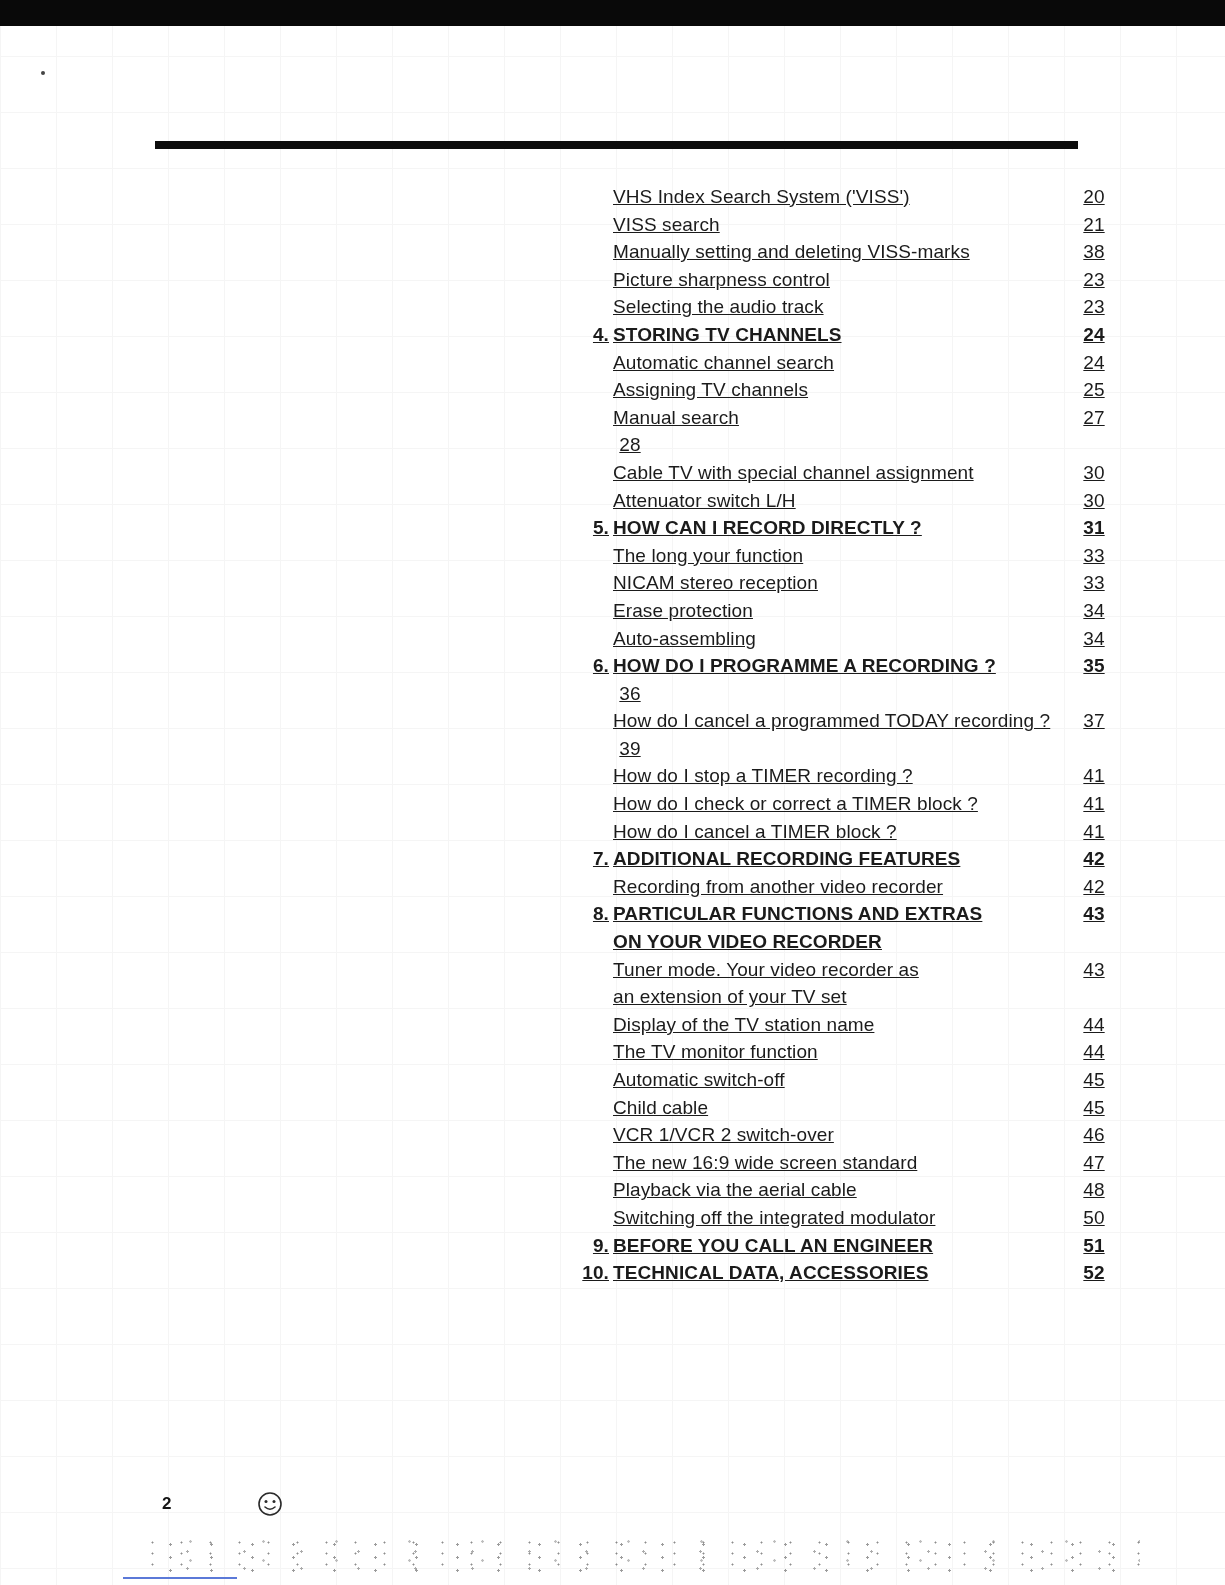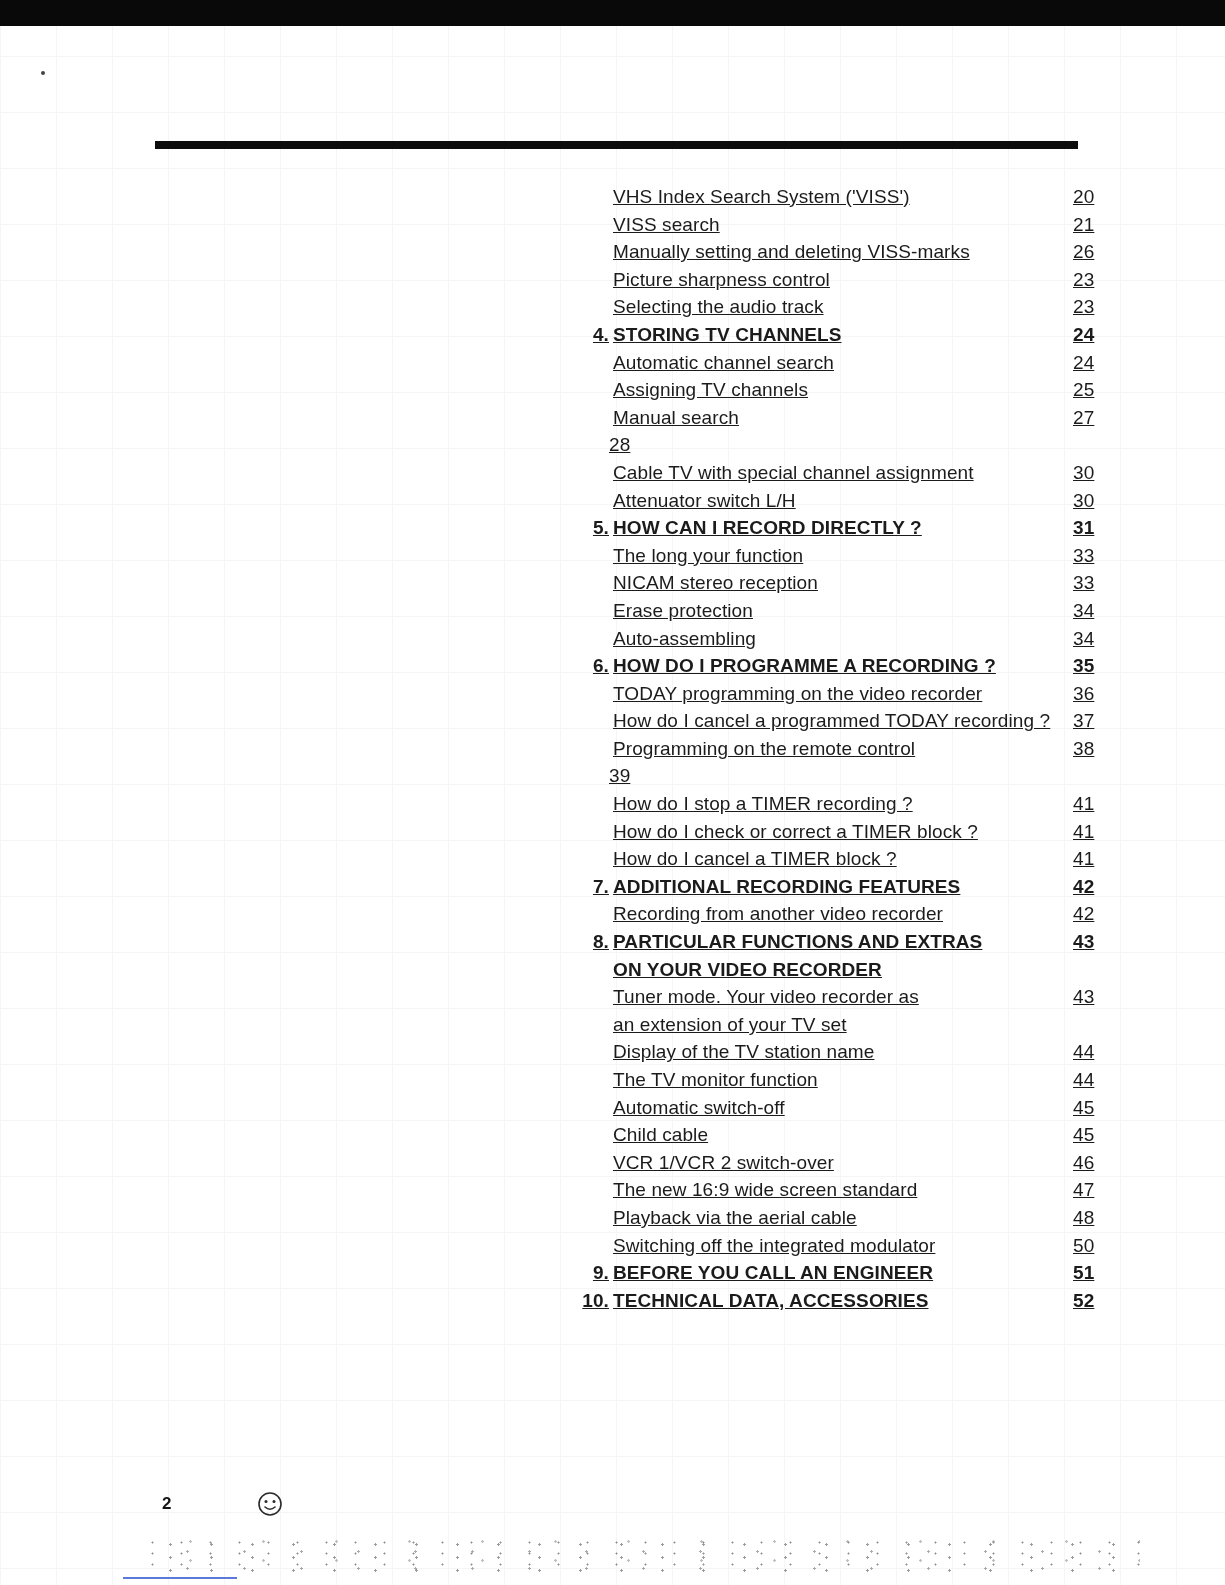--- a/index.html
+++ b/index.html
@@ -18,21 +18,21 @@
   .stray-dot{position:absolute;left:41px;top:71px;width:4px;height:4px;border-radius:50%;background:#444;}
   .rule{position:absolute;left:155px;top:141px;width:923px;height:8px;background:#0c0c0c;}
   .toc{
     position:absolute;left:575px;top:183px;width:540px;
     font-size:19px;line-height:27.6px;letter-spacing:.1px;text-decoration:underline;
   }
   .toc-row{display:flex;white-space:nowrap;}
   .toc-row.bold{font-weight:700;}
   .toc-num{flex:none;width:34px;text-align:right;}
   .toc-label{flex:1;padding-left:4px;overflow:visible;}
-  .toc-page{flex:none;width:42px;text-align:left;}
+  .toc-page{flex:none;width:42px;text-align:center;}
   .footer-page-number{
     position:absolute;left:162px;top:1494px;
     font-size:17px;font-weight:700;color:#141414;
   }
   .smiley{position:absolute;left:256px;top:1490px;width:28px;height:28px;}
   .scan-noise{
     position:absolute;left:150px;top:1536px;width:990px;height:38px;opacity:.55;
     background-image:
       radial-gradient(circle,#4a4a4a 1px,transparent 1.4px),
       radial-gradient(circle,#6a6a6a 1px,transparent 1.3px),
@@ -61,21 +61,21 @@
       <span class="toc-page">20</span>
     </div>
     <div class="toc-row">
       <span class="toc-num"></span>
       <span class="toc-label">VISS search</span>
       <span class="toc-page">21</span>
     </div>
     <div class="toc-row">
       <span class="toc-num"></span>
       <span class="toc-label">Manually setting and deleting VISS-marks</span>
-      <span class="toc-page">26</span>
+      <span class="toc-page">38</span>
     </div>
     <div class="toc-row">
       <span class="toc-num"></span>
       <span class="toc-label">Picture sharpness control</span>
       <span class="toc-page">23</span>
     </div>
     <div class="toc-row">
       <span class="toc-num"></span>
       <span class="toc-label">Selecting the audio track</span>
       <span class="toc-page">23</span>
@@ -139,32 +139,26 @@
       <span class="toc-label">Auto-assembling</span>
       <span class="toc-page">34</span>
     </div>
     <div class="toc-row bold">
       <span class="toc-num">6.</span>
       <span class="toc-label">HOW DO I PROGRAMME A RECORDING ?</span>
       <span class="toc-page">35</span>
     </div>
     <div class="toc-row">
       <span class="toc-num"></span>
-      <span class="toc-label">TODAY programming on the video recorder</span>
       <span class="toc-page">36</span>
     </div>
     <div class="toc-row">
       <span class="toc-num"></span>
       <span class="toc-label">How do I cancel a programmed TODAY recording ?</span>
       <span class="toc-page">37</span>
-    </div>
-    <div class="toc-row">
-      <span class="toc-num"></span>
-      <span class="toc-label">Programming on the remote control</span>
-      <span class="toc-page">38</span>
     </div>
     <div class="toc-row">
       <span class="toc-num"></span>
       <span class="toc-page">39</span>
     </div>
     <div class="toc-row">
       <span class="toc-num"></span>
       <span class="toc-label">How do I stop a TIMER recording ?</span>
       <span class="toc-page">41</span>
     </div>

